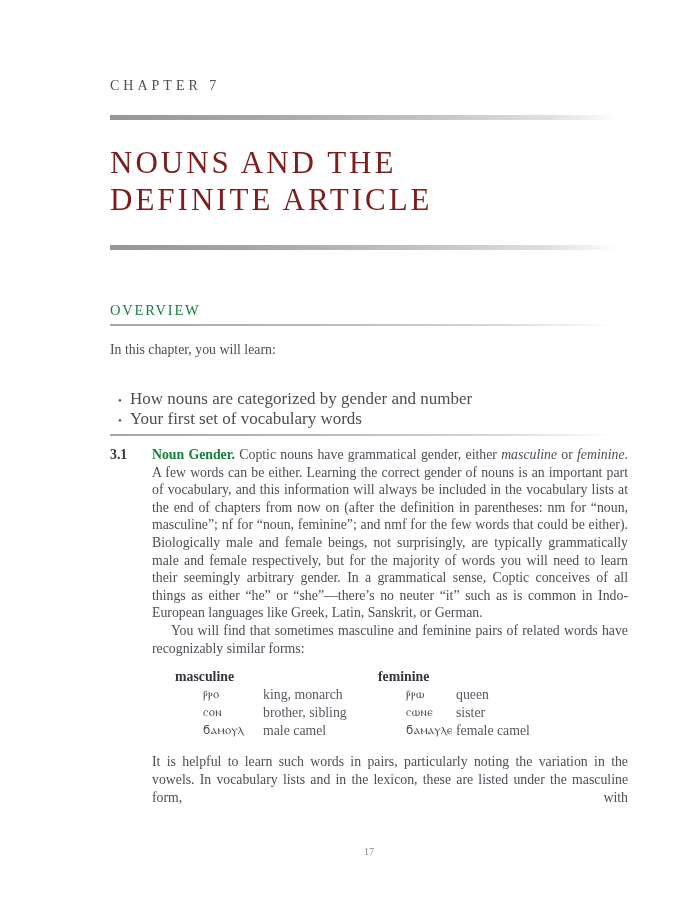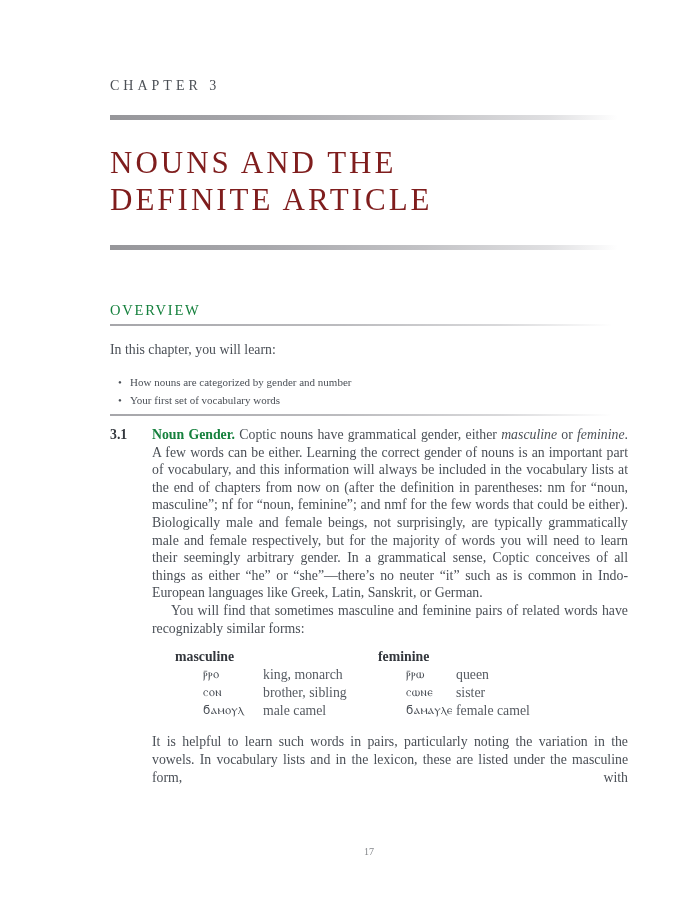--- a/index.html
+++ b/index.html
@@ -62,24 +62,24 @@
     height: 2px;
     background: linear-gradient(to right,
       #a6a6aa 0%, #bcbcbf 45%, #d8d8da 75%, rgba(255,255,255,0) 97%);
   }
   .intro-line {
     margin: 15px 0 0 0;
     font-size: 13.8px;
     line-height: 18px;
   }
   .overview-bullets {
-    margin: 15px 0 0 0;
+    margin: 31px 0 0 0;
     padding: 0 0 0 20px;
     list-style: none;
-    font-size: 11px;
+    font-size: 17px;
     line-height: 17.5px;
   }
   .overview-bullets li::before {
     content: "\2022";
     display: inline-block;
     width: 12px;
     margin-left: -12px;
     font-size: 11px;
     color: #4a4f56;
   }
@@ -141,21 +141,21 @@
     font-size: 10px;
     color: #85878b;
   }
 </style>
 </head>
 <body>
 
 <div class="page">
   <div class="content">
 
-    <div class="chapter-label">CHAPTER 3</div>
+    <div class="chapter-label">CHAPTER 7</div>
 
     <div class="rule-thick"></div>
 
     <h1 class="page-title"><span>NOUNS AND THE</span><br><span>DEFINITE ARTICLE</span></h1>
 
     <div class="rule-thick second"></div>
 
     <h2 class="section-heading overview">OVERVIEW</h2>
     <div class="rule-thin"></div>
 

